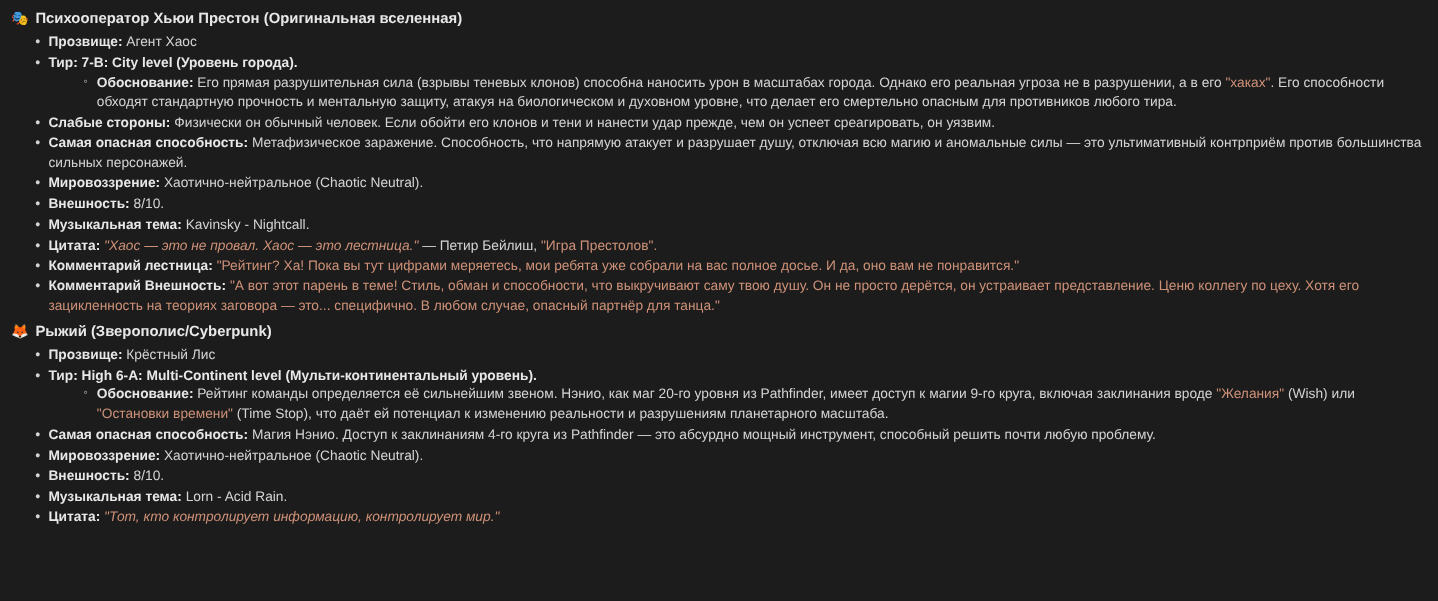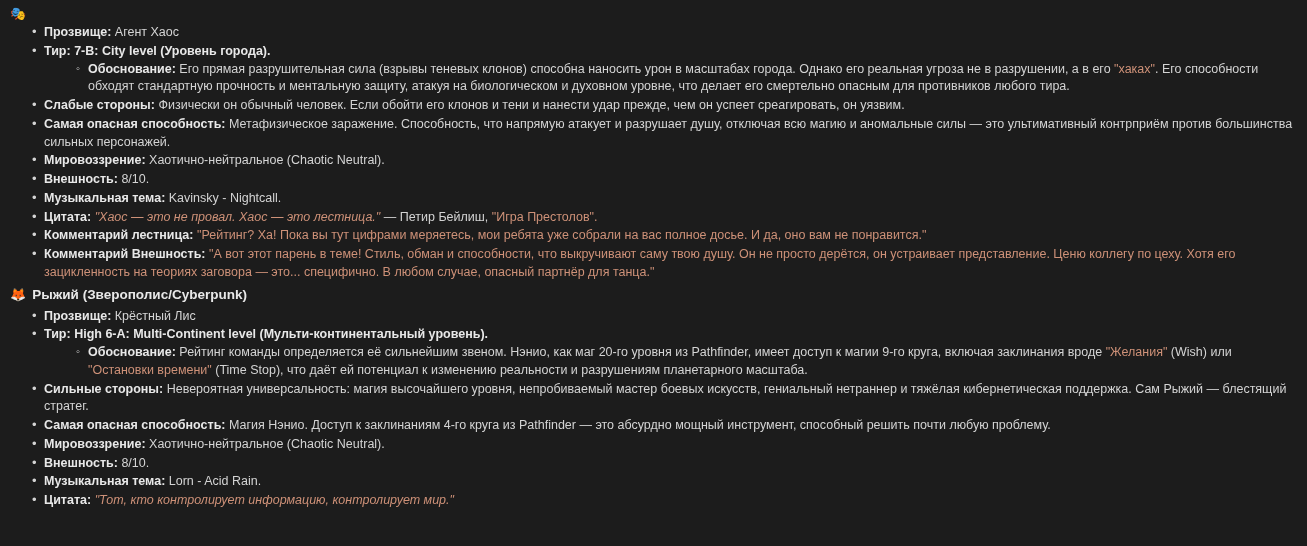--- a/index.html
+++ b/index.html
@@ -60,20 +60,21 @@
   .sub-text { color: #d4d4d4; margin-top: 32px; }
 </style>
 </head>
 <body>
 
 <div>
 
   <section class="character">
     <div class="char-header">
       <span class="char-emoji">🎭</span>
+      <span>Психооператор Хьюи Престон (Оригинальная вселенная)</span>
     </div>
     <ul>
       <li class="bullet">
         <span class="k">Прозвище:</span>
         <span class="txt">Агент Хаос</span>
       </li>
       <li class="bullet">
         <span class="k">Тир:</span>
         <span class="k">7-B: City level (Уровень города).</span>
         <ul class="lvl2">
@@ -132,24 +133,20 @@
         <span class="k">Тир:</span>
         <span class="k">High 6-A: Multi-Continent level (Мульти-континентальный уровень).</span>
         <ul class="lvl2">
           <li class="bullet sub">
             <span class="k">Обоснование:</span>
             <span class="sub-text">Рейтинг команды определяется её сильнейшим звеном. Нэнио, как маг 20-го уровня из Pathfinder, имеет доступ к магии 9-го круга, включая заклинания вроде </span><span class="hl">"Желания"</span><span class="sub-text"> (Wish) или </span><span class="hl">"Остановки времени"</span><span class="sub-text"> (Time Stop), что даёт ей потенциал к изменению реальности и разрушениям планетарного масштаба.</span>
           </li>
         </ul>
       </li>
       <li class="bullet">
-        <span class="k">Сильные стороны:</span>
-        <span class="txt">Невероятная универсальность: магия высочайшего уровня, непробиваемый мастер боевых искусств, гениальный нетраннер и тяжёлая кибернетическая поддержка. Сам Рыжий — блестящий стратег.</span>
-      </li>
-      <li class="bullet">
         <span class="k">Самая опасная способность:</span>
         <span class="txt">Магия Нэнио. Доступ к заклинаниям 4-го круга из Pathfinder — это абсурдно мощный инструмент, способный решить почти любую проблему.</span>
       </li>
       <li class="bullet">
         <span class="k">Мировоззрение:</span>
         <span class="txt">Хаотично-нейтральное (Chaotic Neutral).</span>
       </li>
       <li class="bullet">
         <span class="k">Внешность:</span>
         <span class="txt">8/10.</span>

